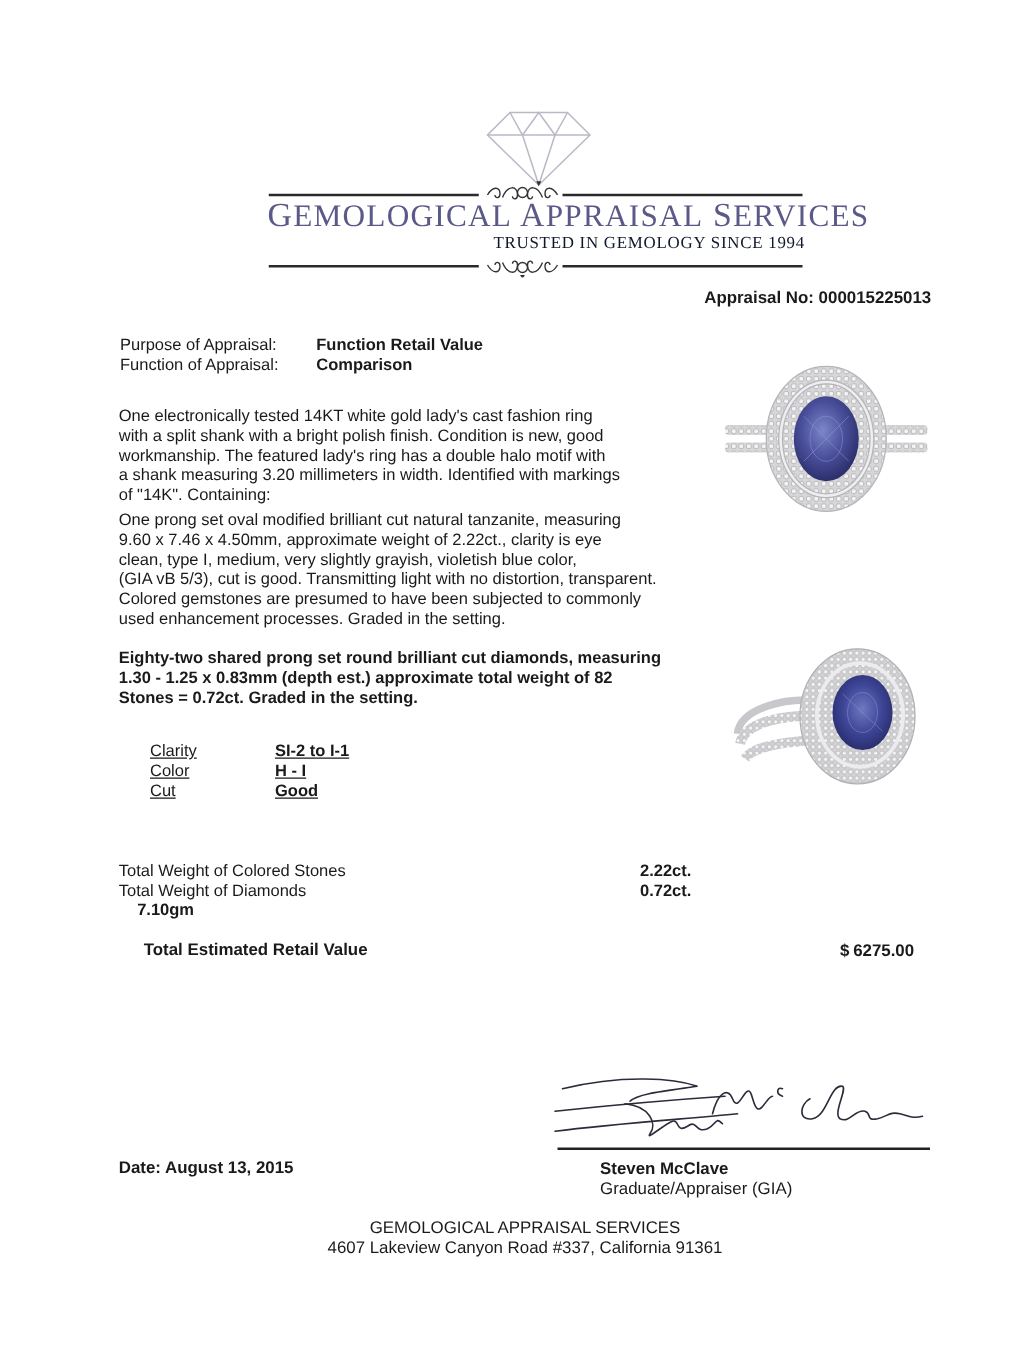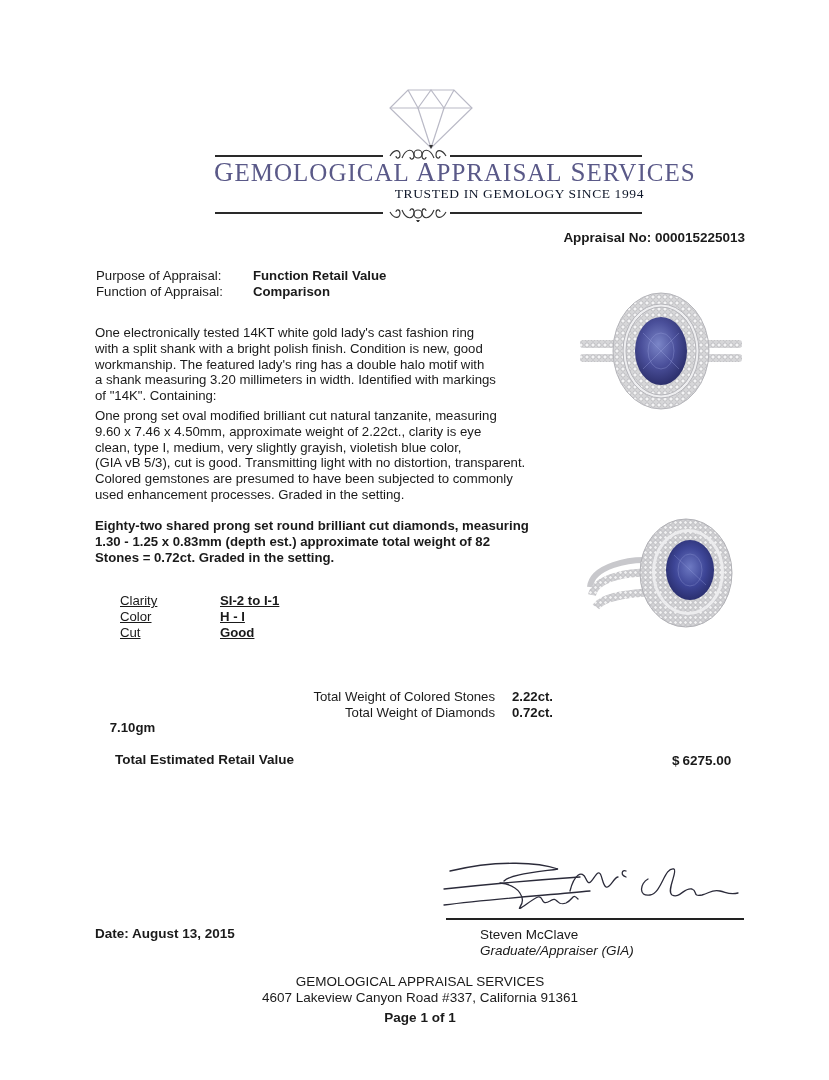--- a/index.html
+++ b/index.html
@@ -24,31 +24,31 @@
     .kv-label { width: 157px; }
     .kv-value { font-weight: bold; }
 
     .para { left: 95px; width: 450px; line-height: 15.8px; white-space: pre-line; }
 
     .grade-row { display: flex; line-height: 16px; white-space: nowrap; }
     .grade-label { width: 100px; }
     .grade-value { font-weight: bold; }
 
     .totals-row { display: flex; line-height: 15.5px; white-space: nowrap; }
-    .totals-label { width: 400px; text-align: right; }
+    .totals-label { width: 400px; }
     .totals-value { font-weight: bold; width: 75px; text-align: center; }
 
     .grand-label { left: 95px; top: 752px; font-weight: bold; font-size: 13.5px; margin-left: 20px; }
     .grand-value { left: 672px; top: 753px; font-weight: bold; font-size: 13.5px; white-space: nowrap; }
     .grand-value span + span { margin-left: 3px; }
 
     .sig-line { left: 446px; top: 918px; width: 298px; height: 1.5px; background: #222; }
     .sig { left: 440px; top: 855px; width: 310px; height: 65px; }
-    .signer-name { left: 480px; top: 927px; font-weight: normal; font-size: 13.5px; }
-    .signer-title { left: 480px; top: 943px; font-style: italic; font-size: 13.5px; }
+    .signer-name { left: 480px; top: 927px; font-weight: bold; font-size: 13.5px; }
+    .signer-title { left: 480px; top: 943px; font-size: 13.5px; }
     .date { left: 95px; top: 926px; font-weight: bold; font-size: 13.5px; }
 
     .footer { left: 200px; width: 440px; text-align: center; font-size: 13.5px; line-height: 15.5px; }
     .page-no { font-weight: bold; }
 
     .ring { border-radius: 4px; }
   </style>
 </head>
 <body>
 
@@ -225,14 +225,13 @@
 </svg>
 <div class="abs sig-line"></div>
 <div class="abs signer-name">Steven McClave</div>
 <div class="abs signer-title">Graduate/Appraiser (GIA)</div>
 
 <div class="abs date">Date: August 13, 2015</div>
 
 <div class="abs footer" style="top:974px;">
   <div>GEMOLOGICAL APPRAISAL SERVICES</div>
   <div>4607 Lakeview Canyon Road #337, California 91361</div>
-  <div class="page-no" style="margin-top:5px;">Page 1 of 1</div>
 </div>
 
 </body></html>

